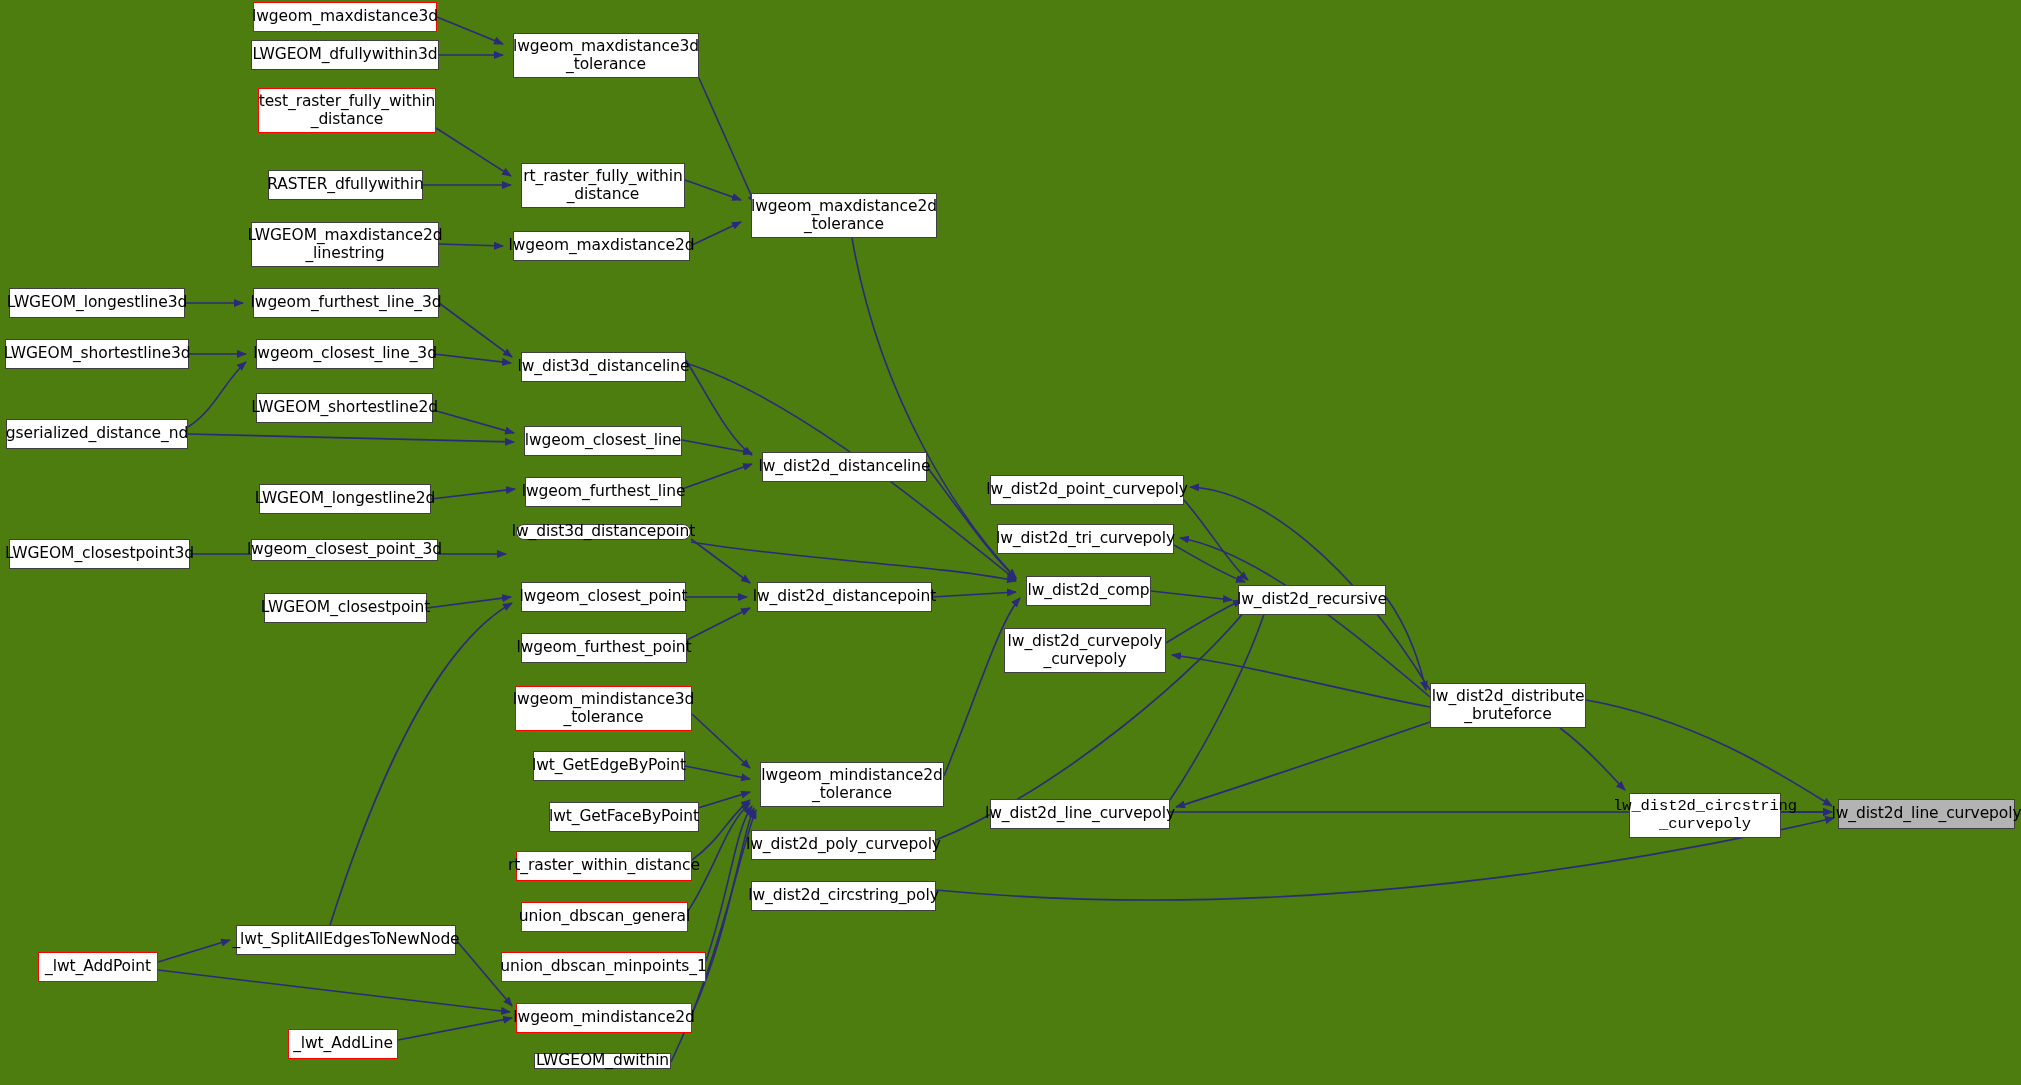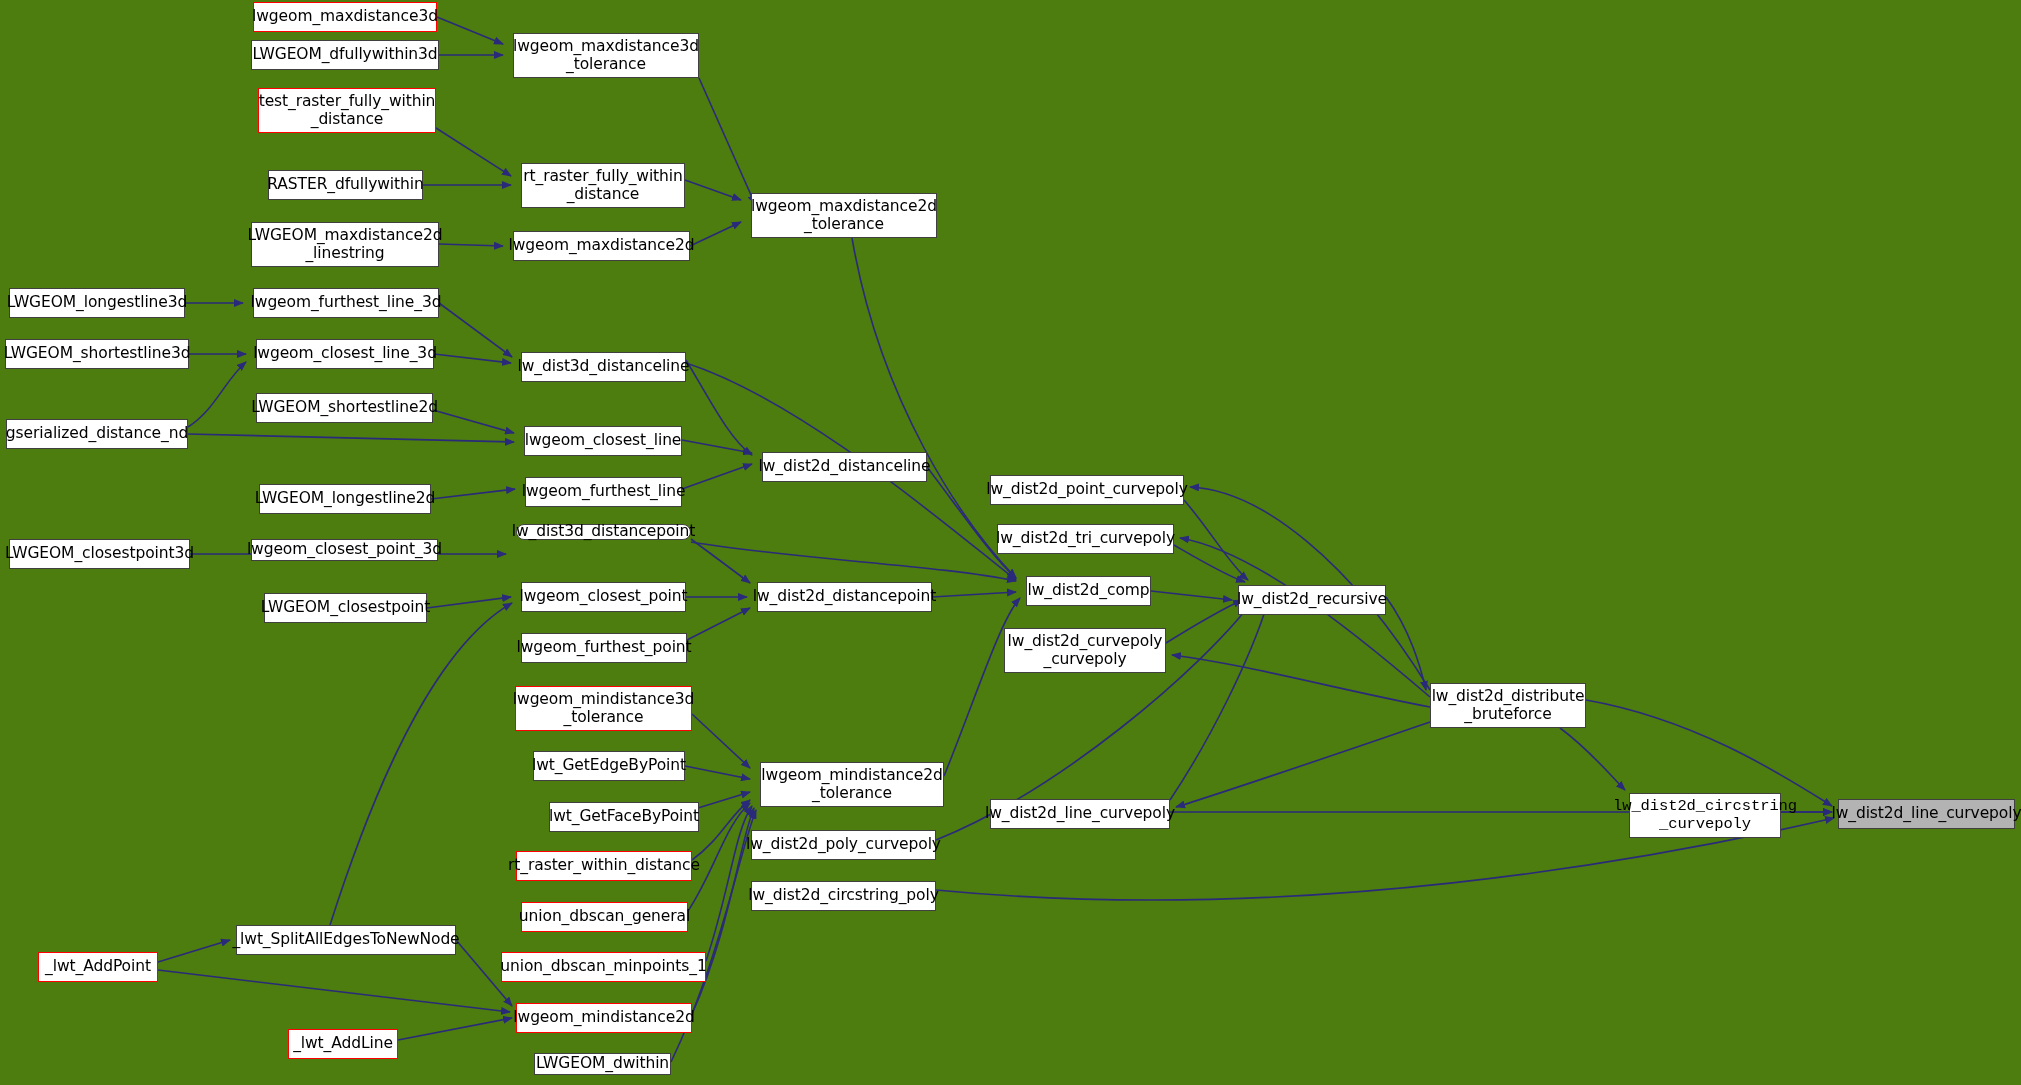--- a/index.html
+++ b/index.html
@@ -203,14 +203,14 @@
     <div class="node" style="left: 990px; top: 799px; width: 180px; height: 30px;"><span>lw_dist2d_line_curvepoly</span></div>
     <div class="node current" style="left: 1838px; top: 799px; width: 177px; height: 30px;"><span>lw_dist2d_line_curvepoly</span></div>
     <div class="node red" style="left: 516px; top: 851px; width: 176px; height: 30px;"><span>rt_raster_within_distance</span></div>
     <div class="node" style="left: 751px; top: 881px; width: 185px; height: 30px;"><span>lw_dist2d_circstring_poly</span></div>
     <div class="node red" style="left: 521px; top: 902px; width: 167px; height: 30px;"><span>union_dbscan_general</span></div>
     <div class="node" style="left: 236px; top: 925px; width: 220px; height: 30px;"><span>_lwt_SplitAllEdgesToNewNode</span></div>
     <div class="node red" style="left: 501px; top: 952px; width: 205px; height: 30px; text-align: center;"><span>union_dbscan_minpoints_1</span></div>
     <div class="node red" style="left: 38px; top: 952px; width: 120px; height: 30px;"><span>_lwt_AddPoint</span></div>
     <div class="node red" style="left: 516px; top: 1003px; width: 176px; height: 30px;"><span>lwgeom_mindistance2d</span></div>
     <div class="node red" style="left: 288px; top: 1029px; width: 110px; height: 30px;"><span>_lwt_AddLine</span></div>
-    <div class="node" style="left: 534px; top: 1053px; width: 137px; height: 22px;"><span>LWGEOM_dwithin</span></div>
+    <div class="node" style="left: 534px; top: 1053px; width: 137px; height: 16px;"><span>LWGEOM_dwithin</span></div>
   </div>
 
 </body></html>

